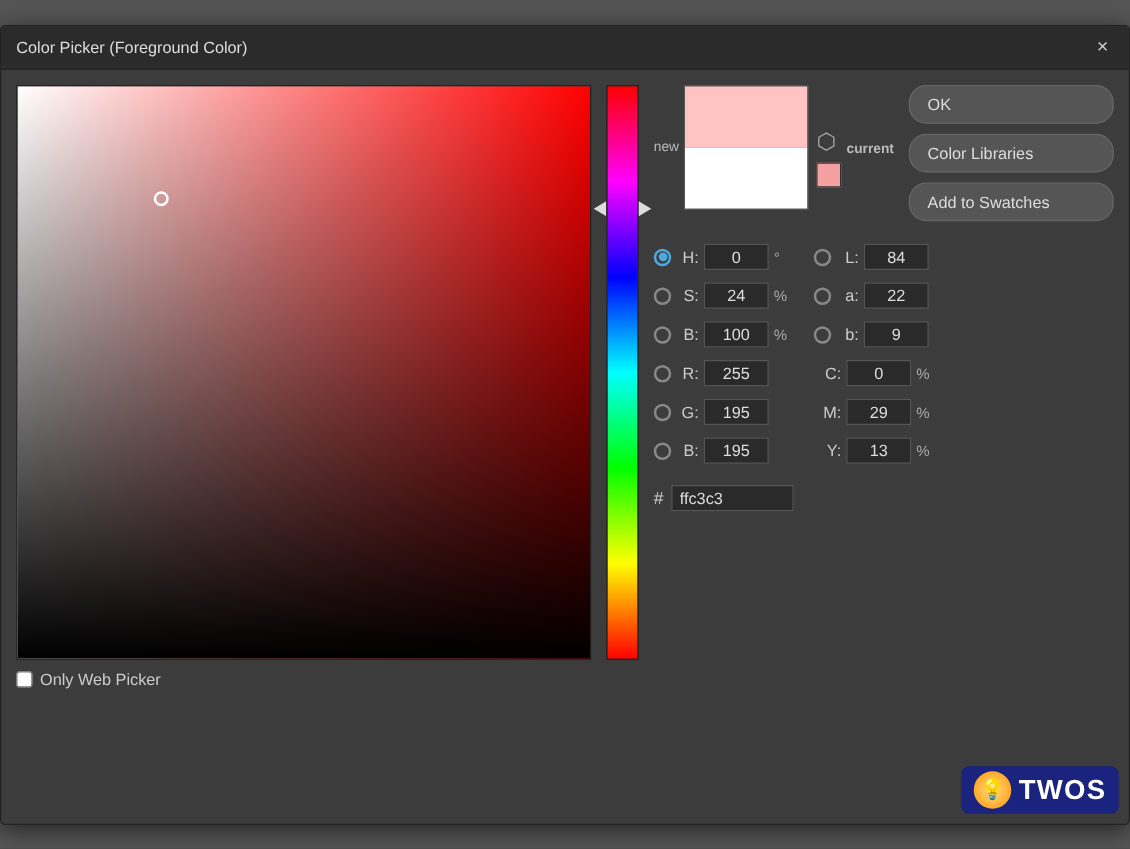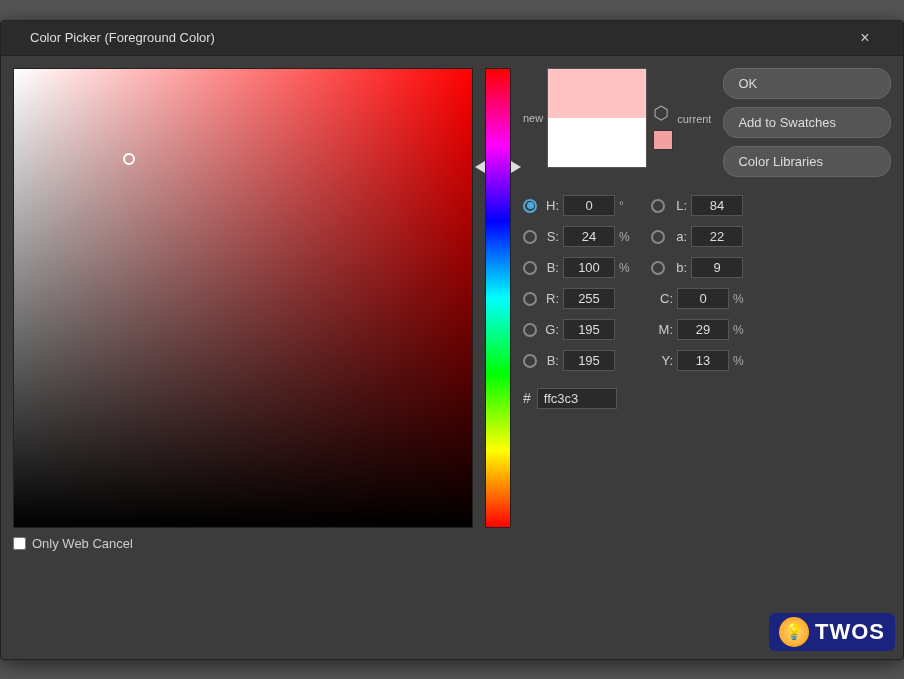--- a/index.html
+++ b/index.html
@@ -17,21 +17,21 @@
       border: 1px solid #222;
       border-radius: 4px;
       width: 904px;
       min-height: 640px;
       padding: 0;
       position: relative;
       box-shadow: 0 4px 20px rgba(0,0,0,0.6);
     }
     .title-bar {
       background: #2b2b2b;
-      padding: 8px 29px;
+      padding: 8px 12px;
       display: flex;
       align-items: center;
       justify-content: space-between;
       border-bottom: 1px solid #222;
       border-radius: 4px 4px 0 0;
     }
     .title-bar-title {
       color: #ddd;
       font-size: 13px;
     }
@@ -164,20 +164,21 @@
     .preview-label {
       color: #bbb;
       font-size: 11px;
       text-align: center;
     }
     .preview-label-current {
       color: #bbb;
       font-size: 11px;
       text-align: center;
       margin-top: 2px;
+      font-weight: bold;
     }
     .preview-colors {
       width: 100px;
       height: 100px;
       border: 1px solid #555;
       overflow: hidden;
       display: flex;
       flex-direction: column;
     }
     .preview-new {
@@ -300,21 +301,21 @@
     .hash-label {
       color: #ccc;
       font-size: 14px;
     }
     .hex-input {
       background: #2a2a2a;
       border: 1px solid #555;
       color: #ddd;
       font-size: 13px;
       padding: 2px 6px;
-      width: 80px;
+      width: 98px;
       outline: none;
     }
 
     
     .watermark {
       position: absolute;
       bottom: 8px;
       right: 8px;
       display: flex;
       align-items: center;
@@ -349,21 +350,21 @@
 
   <div class="dialog-body">
 
     <div class="color-field-wrap">
       <div class="color-field">
         <div class="color-field-bg"></div>
         <div class="color-field-cursor"></div>
       </div>
       <div class="only-web">
         <input type="checkbox" style="">
-        <span>Only Web Cancel</span>
+        <span>Only Web Picker</span>
       </div>
     </div>
 
     <div class="hue-strip-wrap">
       <div style="position:relative;">
         <div class="hue-arrow-left"></div>
         <div class="hue-strip"></div>
         <div class="hue-arrow-right"></div>
       </div>
     </div>
@@ -382,22 +383,22 @@
             <div class="icon-col">
               <span class="web-icon">⬡</span>
               <div class="small-color-box"></div>
             </div>
           </div>
           <span class="preview-label-current">current</span>
         </div>
 
         <div class="action-buttons">
           <button class="action-btn">OK</button>
+          <button class="action-btn">Color Libraries</button>
           <button class="action-btn">Add to Swatches</button>
-          <button class="action-btn">Color Libraries</button>
         </div>
       </div>
 
       <div class="fields-section">
 
         <div class="field-col">
 
           <div class="field-row">
             <div class="radio-circle selected"></div>
             <span class="field-label">H:</span>

